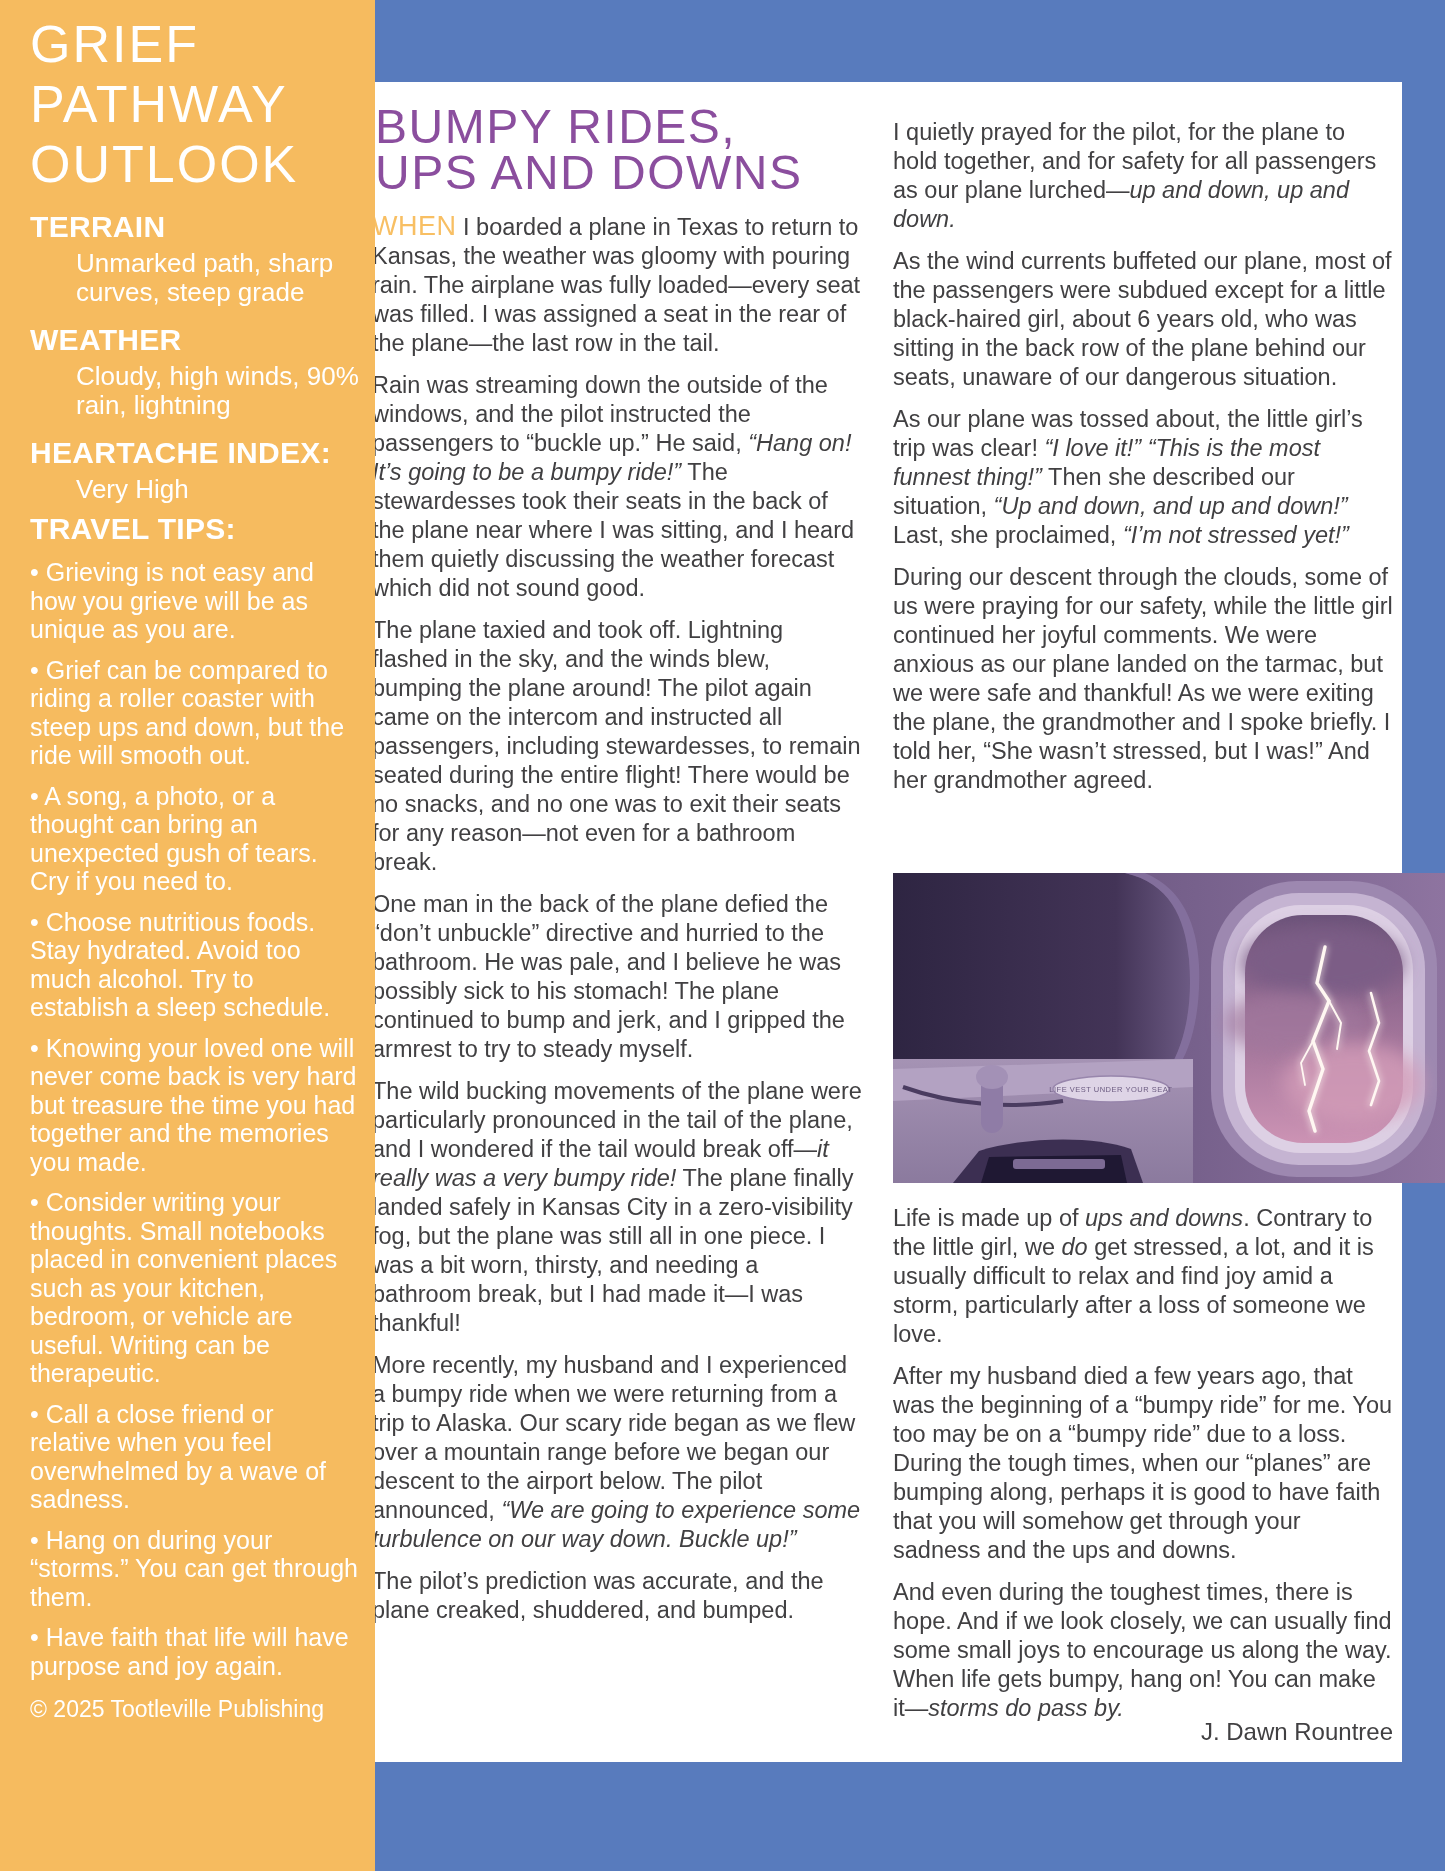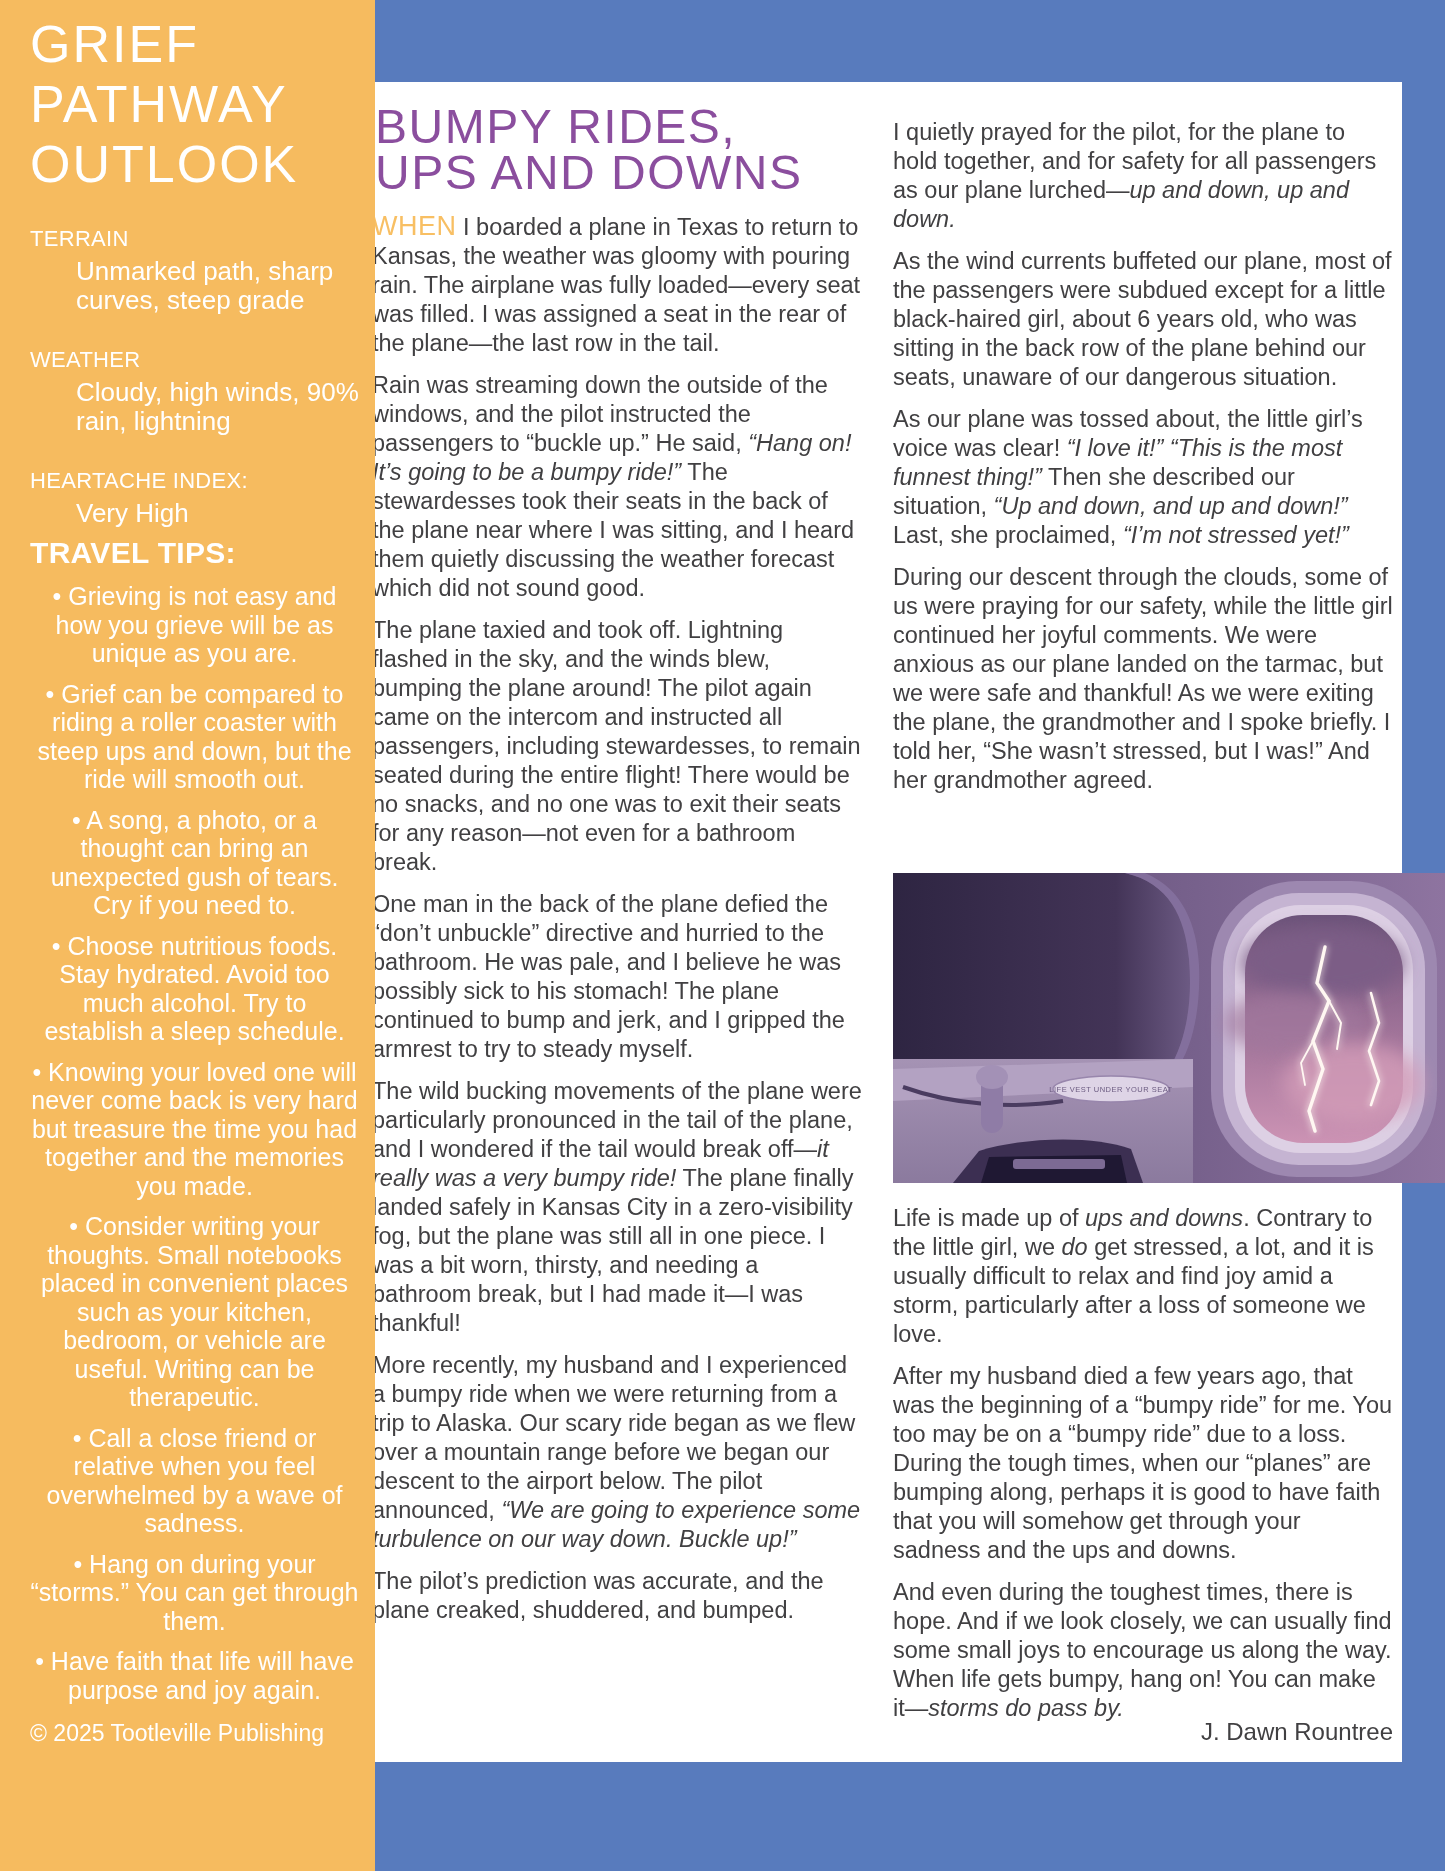--- a/index.html
+++ b/index.html
@@ -5,24 +5,24 @@
   html,body{margin:0;padding:0;}
   body{width:1445px;height:1871px;position:relative;overflow:hidden;
        font-family:"Liberation Sans",sans-serif;background:#587bbd;}
   #page{position:absolute;inset:0;border-radius:13px;}
 
   
   .sidebar{position:absolute;left:0;top:0;width:375px;height:1871px;
            background:#f6bb5f;color:#fff;box-sizing:border-box;
            padding:14px 16px 0 30px;z-index:2;}
   .side-title-line{font-size:52px;line-height:60px;font-weight:300;letter-spacing:2px;}
-  .side-heading{font-size:22px;font-weight:400;margin-top:32px;letter-spacing:0.3px;}
+  .side-heading{font-size:30px;font-weight:700;margin-top:16px;letter-spacing:0.3px;}
   .side-value{font-size:26px;line-height:29px;padding-left:46px;margin-top:5px;}
   .tips-heading{font-size:30px;font-weight:700;margin-top:8px;letter-spacing:0.3px;}
-  .tip{font-size:25px;line-height:28.5px;margin-top:12px;text-align:center;}
+  .tip{font-size:25px;line-height:28.5px;margin-top:12px;}
   .copyright{font-size:23px;margin-top:16px;}
 
   
   .panel{position:absolute;left:356px;top:82px;width:1046px;height:1680px;
          background:#ffffff;z-index:1;}
   .article-title{position:absolute;left:19px;top:22px;color:#8b4e9e;}
   .article-title-line{font-size:48px;line-height:46px;font-weight:300;letter-spacing:1.5px;}
   .col{position:absolute;color:#414042;}
   .col1{left:16px;top:130px;width:492px;}
   .col2-top{left:537px;top:36px;width:500px;}
@@ -85,21 +85,21 @@
         <p class="para"><span>Rain was streaming down the outside of the windows, and the pilot instructed the passengers to “buckle up.”  He said, </span><span class="it">“Hang on!  It’s going to be a bumpy ride!”</span><span>  The stewardesses took their seats in the back of the plane near where I was sitting, and I heard them quietly discussing the weather forecast which did not sound good.</span></p>
         <p class="para"><span>The plane taxied and took off.  Lightning flashed in the sky, and the winds blew, bumping the plane around!  The pilot again came on the intercom and instructed all passengers, including stewardesses, to remain seated during the entire flight!  There would be no snacks, and no one was to exit their seats for any reason—not even for a bathroom break.</span></p>
         <p class="para"><span>One man in the back of the plane defied the “don’t unbuckle” directive and hurried to the bathroom.  He was pale, and I believe he was possibly sick to his stomach!  The plane continued to bump and jerk, and I gripped the armrest to try to steady myself.</span></p>
         <p class="para"><span>The wild bucking movements of the plane were particularly pronounced in the tail of the plane, and I wondered if the tail would break off—</span><span class="it">it really was a very bumpy ride!</span><span>  The plane finally landed safely in Kansas City in a zero-visibility fog, but the plane was still all in one piece.  I was a bit worn, thirsty, and needing a bathroom break, but I had made it—I was thankful!</span></p>
         <p class="para"><span>More recently, my husband and I experienced a bumpy ride when we were returning from a trip to Alaska.  Our scary ride began as we flew over a mountain range before we began our descent to the airport below.  The pilot announced, </span><span class="it">“We are going to experience some turbulence on our way down.  Buckle up!”</span></p>
         <p class="para"><span>The pilot’s prediction was accurate, and the plane creaked, shuddered, and bumped.</span></p>
       </div>
     <div class="col col2-top">
         <p class="para"><span>I quietly prayed for the pilot, for the plane to hold together, and for safety for all passengers as our plane lurched—</span><span class="it">up and down, up and down.</span></p>
         <p class="para"><span>As the wind currents buffeted our plane, most of the passengers were subdued except for a little black-haired girl, about 6 years old, who was sitting in the back row of the plane behind our seats, unaware of our dangerous situation.</span></p>
-        <p class="para"><span>As our plane was tossed about, the little girl’s voice was clear!  </span><span class="it">“I love it!”  “This is the most funnest thing!”</span><span>  Then she described our situation, </span><span class="it">“Up and down, and up and down!”</span><span>  Last, she proclaimed, </span><span class="it">“I’m not stressed yet!”</span></p>
+        <p class="para"><span>As our plane was tossed about, the little girl’s trip was clear!  </span><span class="it">“I love it!”  “This is the most funnest thing!”</span><span>  Then she described our situation, </span><span class="it">“Up and down, and up and down!”</span><span>  Last, she proclaimed, </span><span class="it">“I’m not stressed yet!”</span></p>
         <p class="para"><span>During our descent through the clouds, some of us were praying for our safety, while the little girl continued her joyful comments.  We were anxious as our plane landed on the tarmac, but we were safe and thankful!  As we were exiting the plane, the grandmother and I spoke briefly.  I told her, “She wasn’t stressed, but I was!”  And her grandmother agreed.</span></p>
       </div>
     <div class="col col2-bottom">
         <p class="para"><span>Life is made up of </span><span class="it">ups and downs</span><span>.  Contrary to the little girl, we </span><span class="it">do</span><span> get stressed, a lot, and it is usually difficult to relax and find joy amid a storm, particularly after a loss of someone we love.</span></p>
         <p class="para"><span>After my husband died a few years ago, that was the beginning of a “bumpy ride” for me.  You too may be on a “bumpy ride” due to a loss.  During the tough times, when our “planes” are bumping along, perhaps it is good to have faith that you will somehow get through your sadness and the ups and downs.</span></p>
         <p class="para"><span>And even during the toughest times, there is hope.  And if we look closely, we can usually find some small joys to encourage us along the way.  When life gets bumpy, hang on!  You can make it—</span><span class="it">storms do pass by.</span></p>
       </div>
     <div class="signature">J. Dawn Rountree</div>
   </div>
 

